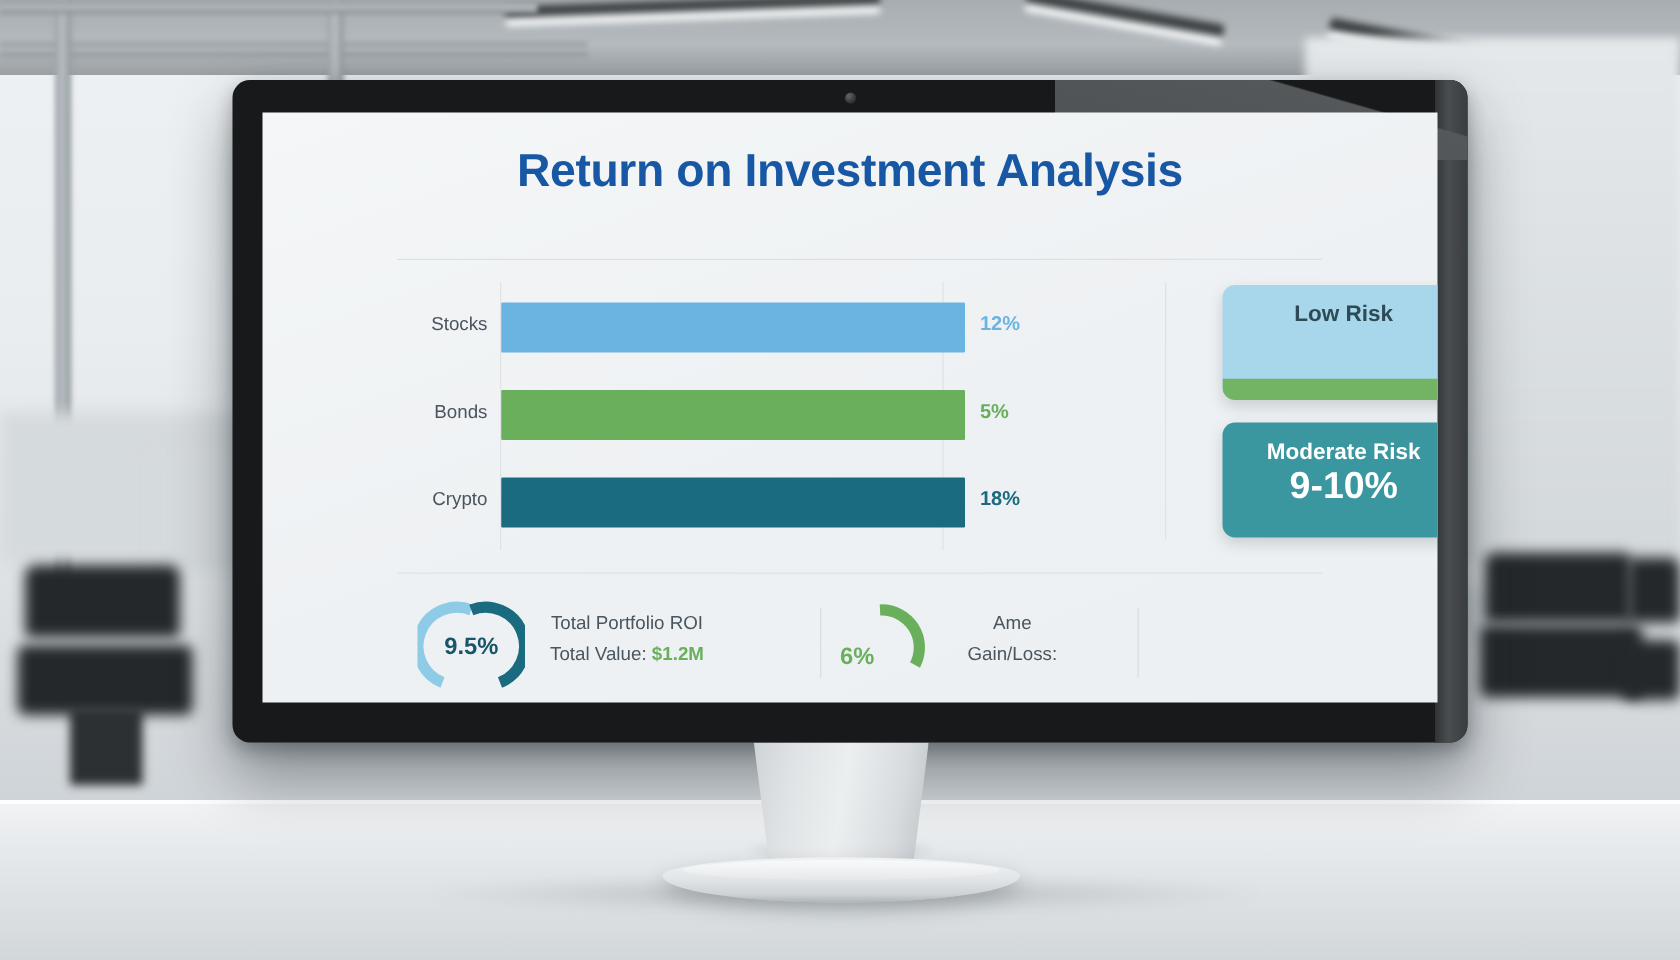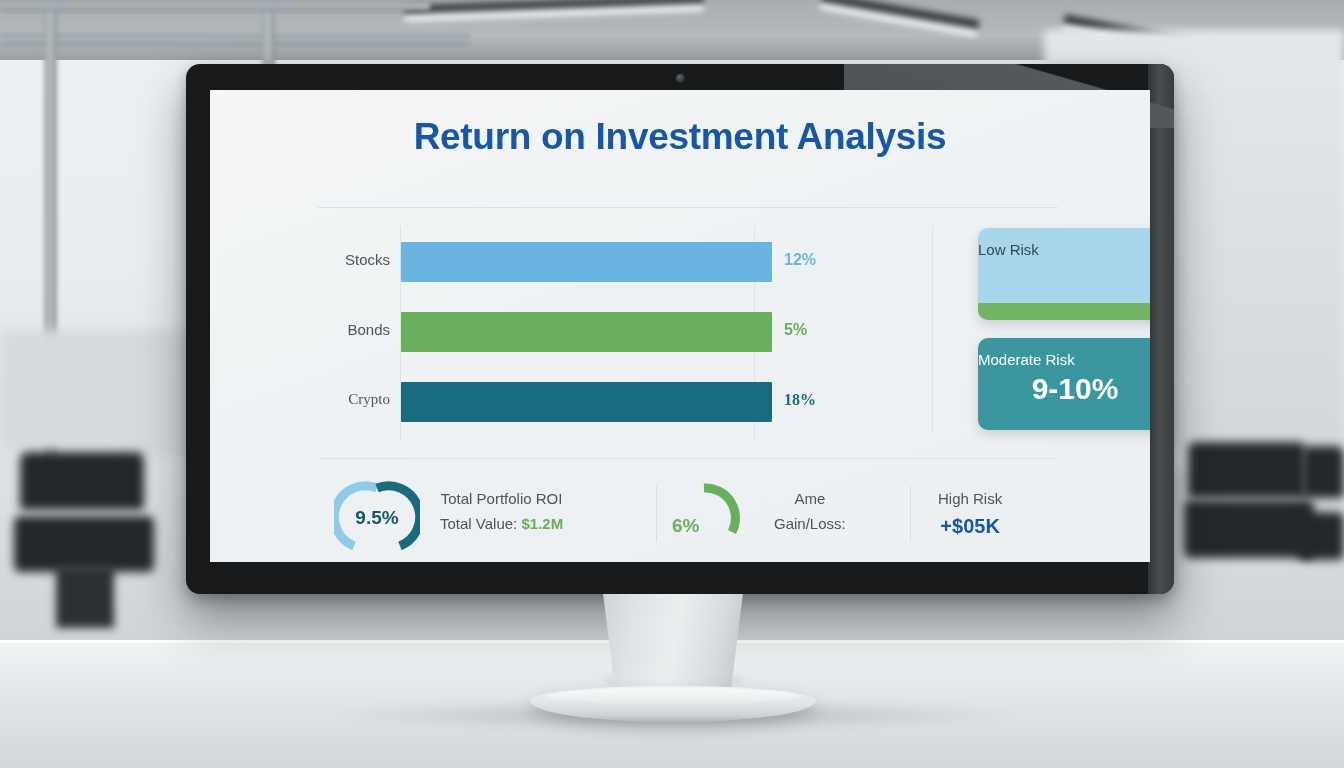--- a/index.html
+++ b/index.html
@@ -117,21 +117,21 @@
   .gridline { position:absolute; top:6px; width:1px; height:214px; background:#dfe3e7; }
   #gridline-1 { left:82px; }
   #gridline-2 { left:436px; }
   #chart-right-rule {
     position:absolute; left:722px; top:136px; width:1px; height:206px; background:#dfe3e7;
   }
 
   .bar-row { position:absolute; left:0; width:640px; height:40px; }
   #bar-row-0 { top:22px; }
   #bar-row-1 { top:92px; }
-  #bar-row-2 { top:162px;font-family:Liberation Serif, serif; }
+  #bar-row-2 { top:162px; }
 
   .bar-label {
     position:absolute; left:0; top:9px; width:72px; text-align:right;
     font-size:15px; color:#4b555e;
   }
   .bar-track { position:absolute; left:83px; top:0; height:40px; }
   .bar-fill { height:40px; border-radius:1px; }
   .bar-value {
     position:absolute; top:9px; font-size:16px; font-weight:bold;
   }
@@ -142,22 +142,23 @@
     border-radius:10px; overflow:hidden;
     box-shadow:0 5px 11px rgba(30,45,60,0.17);
   }
   #risk-card-0 { top:138px; background:#a8d7ec; }
   #risk-card-0 .card-strip {
     position:absolute; left:0; bottom:0; width:100%; height:17px; background:#72b464;
   }
   #risk-card-1 { top:248px; background:#3a97a0; }
 
   .card-label {
-    position:absolute; left:0; top:13px; width:100%; text-align:left;
-    font-size:15px;
+    position:absolute; left:0; top:13px; width:100%; text-align:center;
+    font-size:18px;
+    font-weight:bold;
   }
   .card-value {
     position:absolute; left:0; top:34px; width:100%; text-align:center;
     font-size:30px; font-weight:bold;
   }
   #risk-card-0 .card-label { color:#2d4a55; }
   #risk-card-0 .card-value { color:#14566b; }
   #risk-card-1 .card-label { color:#ffffff; }
   #risk-card-1 .card-value { color:#ffffff; }
 
@@ -337,26 +338,20 @@
             <div class="gauge-text" style="color:#6aaf5c; justify-content:flex-start; padding-left:2px; padding-top:22px;">6%</div>
           </div>
           <div class="stat-text" style="left:104px;">
             <div class="stat-line1">Ame</div>
             <div class="stat-line2">Gain/Loss:</div>
           </div>
         </div>
 
         <div class="vrule" style="left:592px;"></div>
 
-        <div class="stat-block" style="left:620px; width:170px;">
-          <div class="stat-text" style="left:0;">
-            <div class="stat-line1">High Risk</div>
-            <div class="stat-line2 stat-strong" style="color:#1857a4; font-size:20px;">+$05K</div>
-          </div>
-        </div>
 
       </div>
     </div>
   </div>
 </div>
 
 <div id="stand-neck-shadow"></div>
 <div id="stand-neck"></div>
 <div id="stand-base"></div>
 <div id="stand-base-top"></div>

